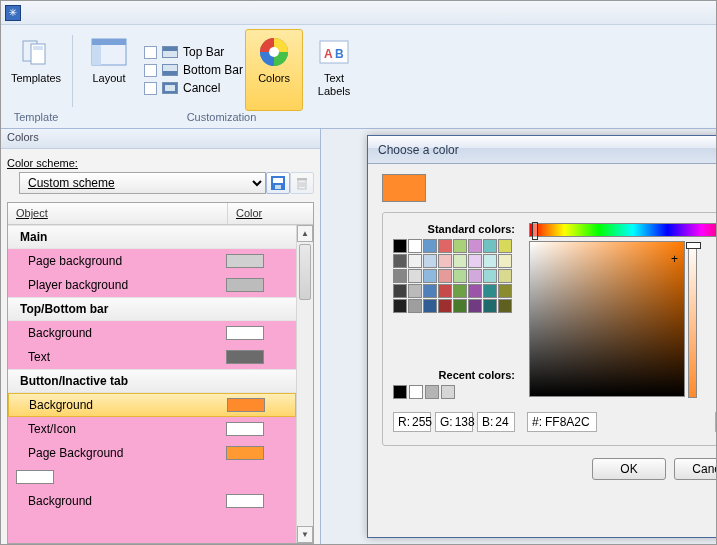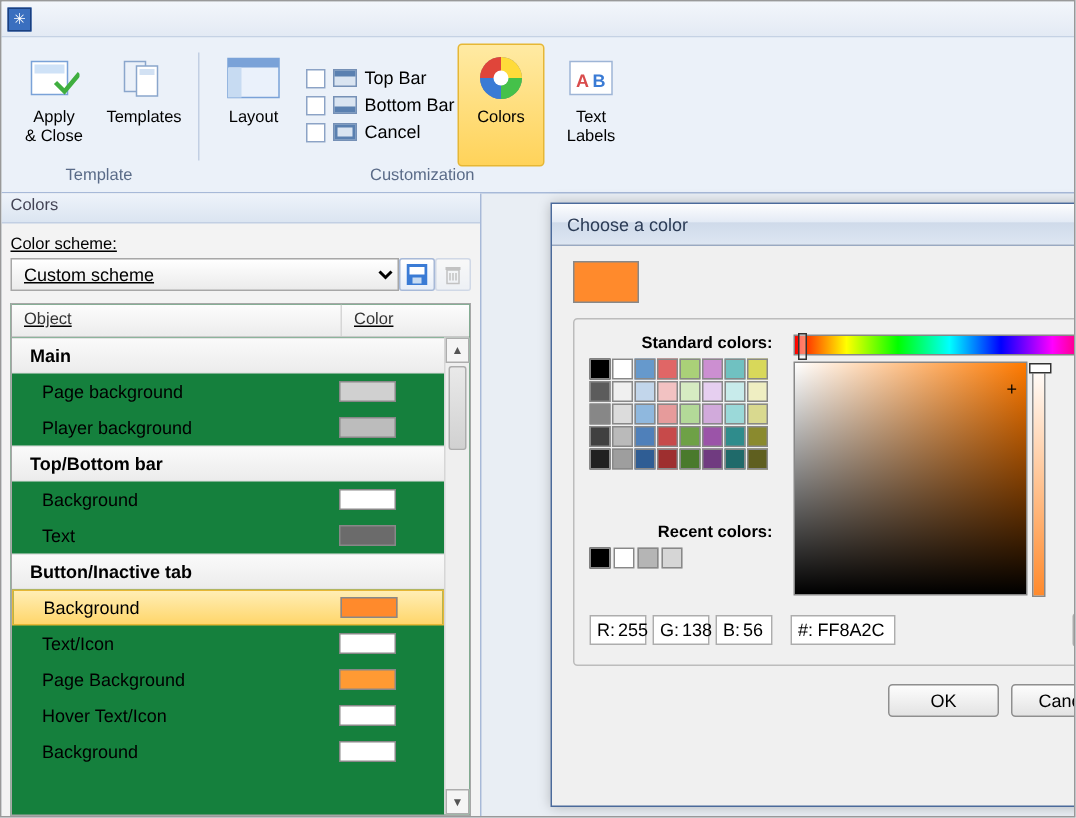--- a/index.html
+++ b/index.html
@@ -23,25 +23,25 @@
   .small-opt .bar-ico { width:16px;height:12px;border:1px solid #7590b6;background:#d9e4f1;position:relative; }
   .bar-top::before{content:"";position:absolute;top:0;left:0;right:0;height:4px;background:#5a80b0;}
   .bar-bot::before{content:"";position:absolute;bottom:0;left:0;right:0;height:4px;background:#5a80b0;}
   .bar-out::before{content:"";position:absolute;inset:0;border:2px solid #5a80b0;}
 
   .content { display:flex; height: calc(545px - 24px - 104px - 2px); }
   .colors-panel { width: 320px; border-right:1px solid #a7b9d8; background:#f3f3f3; display:flex;flex-direction:column; }
   .colors-panel .panel-hdr { height:20px; background:linear-gradient(#eef3fa,#dbe5f1); border-bottom:1px solid #c2cfe3; padding:2px 6px; font-size:11px; color:#445; }
   .panel-inner { padding:8px 6px 0; flex:1; display:flex; flex-direction:column;text-decoration:underline; }
   .scheme-lbl { font-size:11px; margin-bottom:3px; }
-  .scheme-row { display:flex; gap:0; margin-bottom:8px; }
+  .scheme-row { display:flex; gap:0; margin-bottom:8px;margin-left:12px; }
   .scheme-row select { flex:1; height:22px; border:1px solid #a7a7a7; background:linear-gradient(#fff,#ebebeb); font-size:12px; padding-left:4px; }
   .icon-btn { width:24px;height:22px;border:1px solid #a7b9d8;background:linear-gradient(#fff,#e7eef8);display:flex;align-items:center;justify-content:center;cursor:pointer;border-radius:2px; }
   .icon-btn.disabled{opacity:.45;cursor:default;}
-  .tbl-wrap { border:1px solid #a7a7a7; background:#15803d; flex:1; position:relative; overflow:hidden;}
+  .tbl-wrap { border:1px solid #a7a7a7; background:#f9a8d4; flex:1; position:relative; overflow:hidden;}
   .tbl-hdr { display:flex; height:22px; background:linear-gradient(#fdfdfd,#ececec); border-bottom:1px solid #c9c9c9;}
   .tbl-hdr div { padding:4px 8px; font-size:11px; color:#333; }
   .tbl-hdr .col-a { width: 220px; border-right:1px solid #d6d6d6;}
   .tbl-hdr .col-b { flex:1; }
   .tbl-body { position:absolute; top:22px; bottom:0; left:0; right:17px; overflow:hidden;}
   .scrollbar { position:absolute; right:0; top:22px; bottom:0; width:17px; background:#efefef; border-left:1px solid #d6d6d6; }
   .scrollbar .up,.scrollbar .down{height:17px;background:#f5f5f5;border:1px solid #adadad; display:flex;align-items:center;justify-content:center;font-size:8px;color:#555;}
   .scrollbar .down{position:absolute;bottom:0;left:0;right:0;}
   .scrollbar .thumb{position:absolute;left:2px;right:2px;top:19px;height:56px;background:linear-gradient(#e9e9e9,#d1d1d1);border:1px solid #adadad;border-radius:2px;}
   .row { display:flex; align-items:center; height:24px; padding:0 8px; }
@@ -71,44 +71,33 @@
   .sv-box { margin-top:4px; width:156px; height:156px; position:relative; border:1px solid #888; background:linear-gradient(to bottom,rgba(0,0,0,0),#000),linear-gradient(to right,#fff,#ff7a00);}
   .sv-box .cross{position:absolute;top:10px;right:6px;color:#000;font-size:12px;pointer-events:none;}
   .alpha-strip { position:absolute; right:-13px; top:0; width:9px; height:156px; border:1px solid #888; background:linear-gradient(#fff,#ff8a2c);}
   .alpha-strip .ah{position:absolute;top:-1px;left:-3px;width:15px;height:7px;border:1px solid #333;background:#fff;}
   .inputs-row { display:flex; gap:4px; margin-top:12px; align-items:center; }
   .num-in,.hex-in { display:flex;align-items:center; height:20px;border:1px solid #adadad;background:#fff;padding:0 4px;font-size:11px; }
   .num-in{width:38px;gap:2px;}
   .dropper { width:22px;height:22px;border:1px solid #adadad;background:linear-gradient(#fff,#e7e7e7);border-radius:2px;display:flex;align-items:center;justify-content:center;cursor:pointer;margin-left:auto; }
   .dlg-btns { display:flex; justify-content:flex-end; gap:8px; padding:12px 14px; }
   .dlg-btns button { width:74px;height:22px;border:1px solid #8f8f8f;background:linear-gradient(#fdfdfd,#e3e3e3);border-radius:3px;font-size:12px;cursor:pointer; }
-  .rec-lbl{margin-top:36px;}
+  .rec-lbl{margin-top:56px;}
   .hex-in{width:70px;gap:3px;margin-left:8px;}
 </style>
 </head>
 <body>
 
 <div class="titlebar">
   <div class="app-icon">✳</div>
 </div>
 
 <div class="ribbon">
   <div class="group">
     <div class="group-body">
-      <div class="big-btn">
-        <div class="icon-box">
-          <svg width="34" height="30">
-              <rect x="2" y="4" width="24" height="22" fill="#fff" stroke="#7aa2d8"></rect>
-              <rect x="4" y="6" width="20" height="6" fill="#cfe2f7"></rect>
-              <path d="M18 18 l6 6 l10 -12" stroke="#3fae3f" stroke-width="3" fill="none"></path>
-            </svg>
-        </div>
-        <div class="lbl" style="white-space:pre-line;">Apply
-&amp; Close</div>
-      </div>
       <div class="big-btn">
         <div class="icon-box">
           <svg width="34" height="30">
               <rect x="4" y="4" width="14" height="20" fill="none" stroke="#8aa6cc"></rect>
               <rect x="12" y="7" width="14" height="20" fill="#fff" stroke="#8aa6cc"></rect>
               <rect x="14" y="9" width="10" height="4" fill="#d2e1f3"></rect>
             </svg>
         </div>
         <div class="lbl">Templates</div>
       </div>
@@ -241,21 +230,20 @@
             </div>
             <div class="row item">
               <div class="label">Text/Icon</div>
               <div class="swatch" style="background: rgb(255, 255, 255);"></div>
             </div>
             <div class="row item">
               <div class="label">Page Background</div>
               <div class="swatch" style="background: rgb(255, 154, 51);"></div>
             </div>
             <div class="row item">
-              <div class="label">Hover Text/Icon</div>
               <div class="swatch" style="background: rgb(255, 255, 255);"></div>
             </div>
             <div class="row item">
               <div class="label">Background</div>
               <div class="swatch" style="background: rgb(255, 255, 255);"></div>
             </div>
           </div>
         <div class="scrollbar">
           <div class="up">▲</div>
           <div class="thumb"></div>
@@ -343,21 +331,21 @@
         <div class="num-in">
             <span>R:</span>
             <span>255</span>
           </div>
         <div class="num-in">
             <span>G:</span>
             <span>138</span>
           </div>
         <div class="num-in">
             <span>B:</span>
-            <span>56</span>
+            <span>24</span>
           </div>
         <div class="hex-in">
             <span>#:</span>
             <span>FF8A2C</span>
           </div>
         <div class="dropper">
           <svg width="14" height="14">
               <path d="M11 1 l2 2 l-2 2 l-1 -1 L4 10 l-2 0 l0 -2 L8 2 l-1 -1 z" fill="#3a7bd5" stroke="#274f8a" stroke-width="0.5"></path>
             </svg>
         </div>

